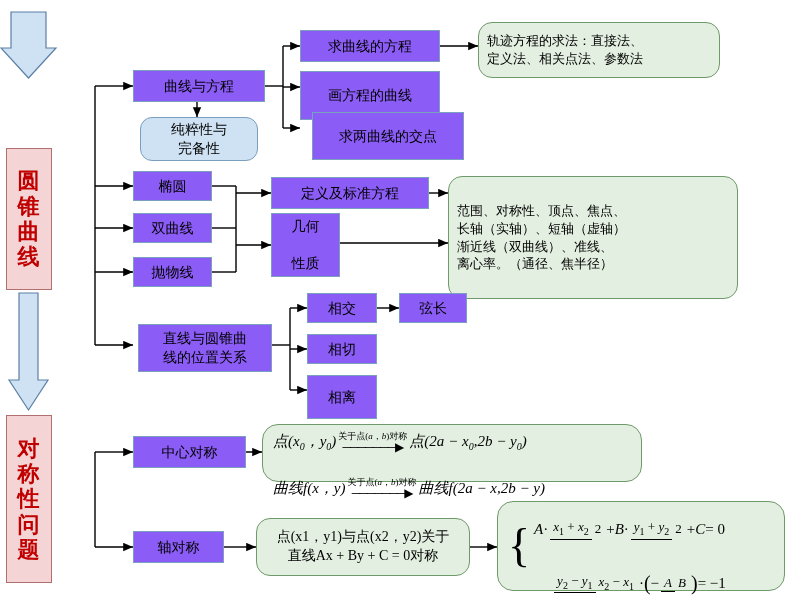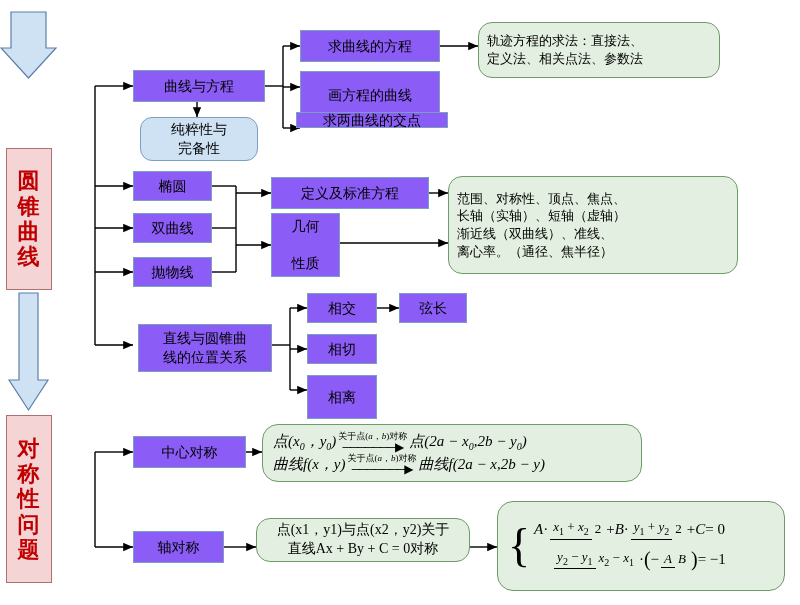--- a/index.html
+++ b/index.html
@@ -64,21 +64,21 @@
     border:1px solid #6f9a6a;
     border-radius:16px;
     font-family:"Liberation Serif","DejaVu Serif",serif;
     font-size:15px;
     text-align:left;
     justify-content:flex-start;
     padding:6px 10px;
     flex-direction:column;
     align-items:flex-start;
   }
-  .formula .row{display:flex;align-items:center;white-space:nowrap;}
+  .formula .row{display:flex;align-items:center;white-space:nowrap;margin-top:24px;}
   .ital{font-style:italic;}
   .sub{font-size:10px;vertical-align:sub;}
   .overlabel{
     display:inline-flex;flex-direction:column;align-items:center;
     margin:0 2px;
   }
   .overlabel .lab{font-size:9px;line-height:1;}
   .overlabel .arrow{font-size:12px;line-height:1;letter-spacing:-1px;}
   .frac{display:inline-flex;flex-direction:row;align-items:center;vertical-align:middle;margin:0 2px;}
   .frac .num{border-bottom:1px solid #000;padding:0 3px;font-size:13px;line-height:1.25;}
@@ -177,38 +177,38 @@
 
   <div class="node box" style="left:133px;top:70px;width:132px;height:32px;">曲线与方程</div>
 
   <div class="node bluerounded" style="left:140px;top:117px;width:118px;height:44px;">纯粹性与
 完备性</div>
 
   <div class="node box" style="left:300px;top:30px;width:140px;height:32px;">求曲线的方程</div>
 
   <div class="node box" style="left:300px;top:71px;width:140px;height:49px;">画方程的曲线</div>
 
-  <div class="node box" style="left:296px;top:112px;width:152px;height:16px;">求两曲线的交点</div>
+  <div class="node box" style="left:312px;top:112px;width:152px;height:48px;">求两曲线的交点</div>
 
   <div class="node greenbox" style="left:478px;top:22px;width:242px;height:56px;">轨迹方程的求法：直接法、
 定义法、相关点法、参数法</div>
 
   <div class="node box" style="left:133px;top:171px;width:79px;height:30px;">椭圆</div>
 
   <div class="node box" style="left:133px;top:213px;width:79px;height:30px;">双曲线</div>
 
   <div class="node box" style="left:133px;top:257px;width:79px;height:30px;">抛物线</div>
 
   <div class="node box" style="left:271px;top:177px;width:158px;height:32px;">定义及标准方程</div>
 
   <div class="node box" style="left:271px;top:213px;width:69px;height:64px;">几何
 
 性质</div>
 
-  <div class="node greenbox" style="left:448px;top:176px;width:290px;height:98px;">范围、对称性、顶点、焦点、
+  <div class="node greenbox" style="left:448px;top:176px;width:290px;height:123px;">范围、对称性、顶点、焦点、
 长轴（实轴）、短轴（虚轴）
 渐近线（双曲线）、准线、
 离心率。（通径、焦半径）</div>
 
   <div class="node box" style="left:138px;top:324px;width:134px;height:48px;">直线与圆锥曲
 线的位置关系</div>
 
   <div class="node box" style="left:307px;top:293px;width:70px;height:30px;">相交</div>
 
   <div class="node box" style="left:399px;top:293px;width:68px;height:30px;">弦长</div>
@@ -233,21 +233,21 @@
     <div class="row">
       <span class="ital">曲线<i>f</i>(<i>x</i>，<i>y</i>)</span>
       <span class="overlabel">
         <span class="lab">关于点(<i>a</i>，<i>b</i>)对称</span>
         <span class="arrow">───────▶</span>
       </span>
       <span class="ital">曲线<i>f</i>(2<i>a</i> − <i>x</i>,2<i>b</i> − <i>y</i>)</span>
     </div>
   </div>
 
-  <div class="node greenbox" style="left:256px;top:518px;width:214px;height:44px;font-family:'Liberation Serif',serif;font-size:14px;flex-direction:column;justify-content:center;">
+  <div class="node greenbox" style="left:256px;top:518px;width:214px;height:58px;font-family:'Liberation Serif',serif;font-size:14px;flex-direction:column;justify-content:center;">
     <div>点(x1，y1)与点(x2，y2)关于</div>
     <div>直线Ax + By + C = 0对称</div>
   </div>
 
   <div class="node formula" style="left:497px;top:501px;width:288px;height:90px;flex-direction:row;align-items:center;">
     <div class="brace">{</div>
     <div style="display:flex;flex-direction:column;gap:6px;">
       <div class="row">
         <i>A</i>·<span class="frac">
             <span class="num"><i>x</i><span class="sub">1</span> + <i>x</i><span class="sub">2</span></span>

